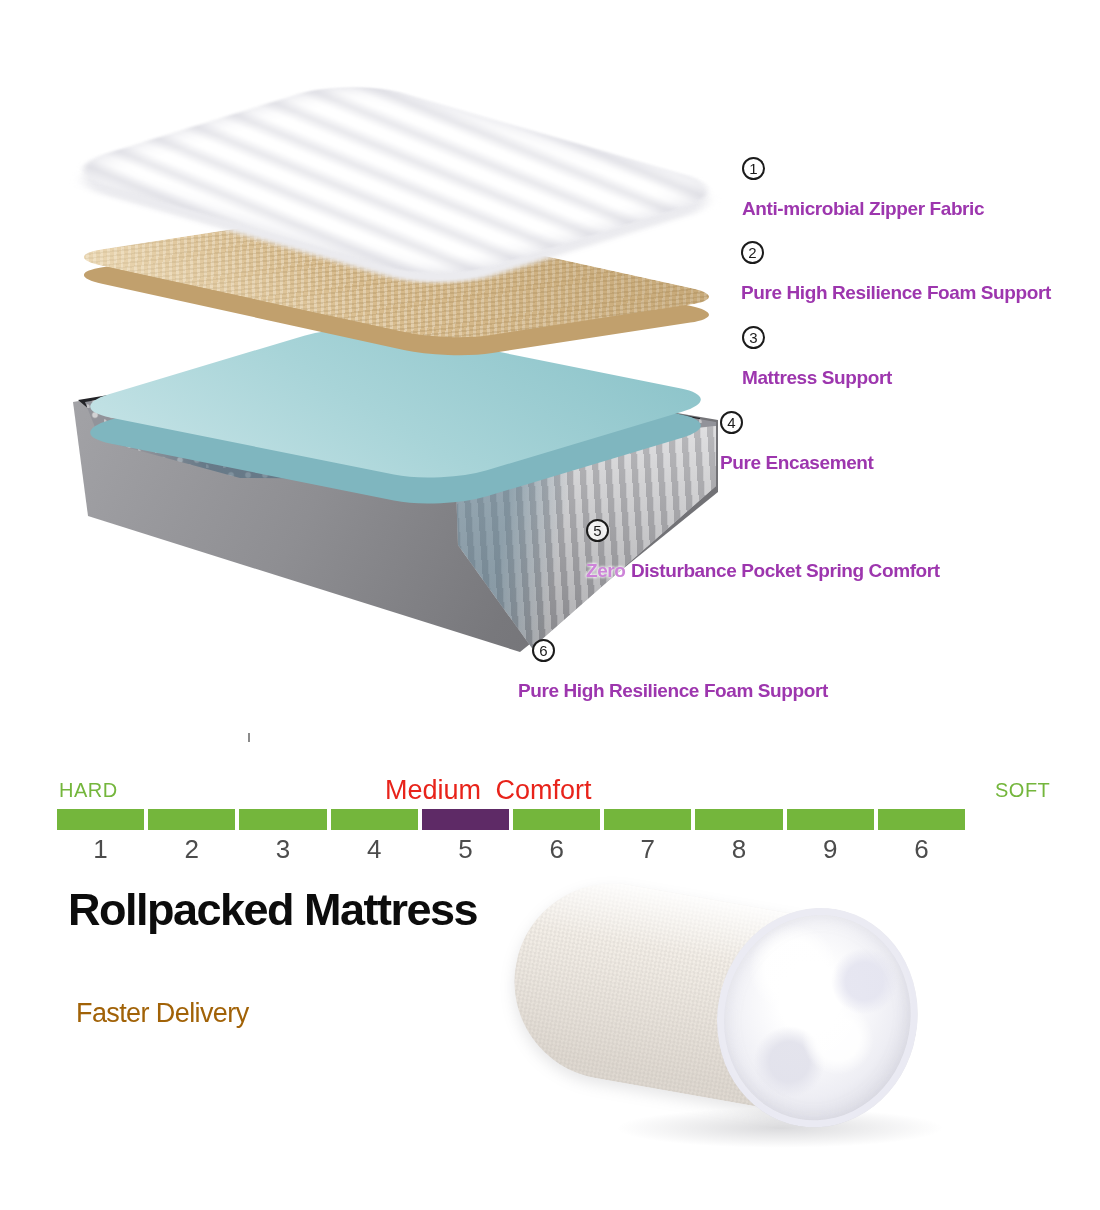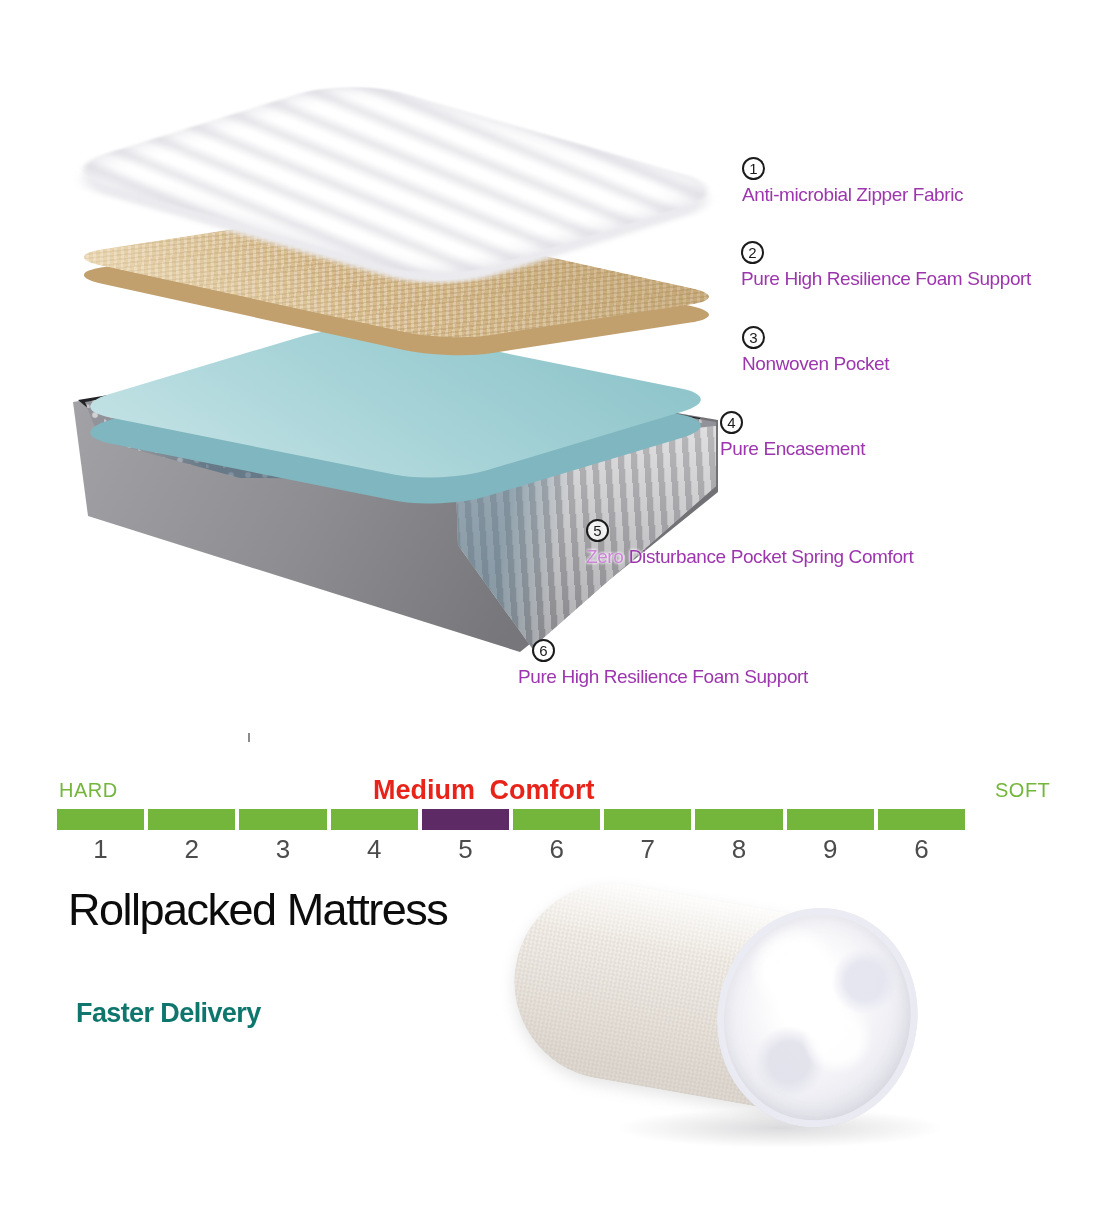--- a/index.html
+++ b/index.html
@@ -51,45 +51,45 @@
   .slab-white{left:53px;top:170px;width:311px;height:404px;border-radius:55px;
     transform:matrix(0.955,-0.296,0.960,0.277,0,0);
     background:repeating-linear-gradient(100deg,#ffffff 0px,#ffffff 12px,#e8e8ec 26px,#ffffff 40px);
     box-shadow:inset 0 0 34px rgba(205,205,215,.65);filter:blur(2px);}
 
   
   .anno{font-family:"Liberation Sans",sans-serif;}
   .anno .circ{position:static;display:block;width:23px;height:23px;border:2px solid #1b1b1b;
     border-radius:50%;text-align:center;line-height:19px;font-size:15px;color:#1b1b1b;
     background:rgba(255,255,255,.8);}
-  .anno .atext{position:static;display:block;margin-top:4px;font-weight:normal;font-size:19px;
+  .anno .atext{position:static;display:block;margin-top:18px;font-weight:bold;font-size:19px;
     letter-spacing:-0.4px;color:var(--label-purple,#9d36ae);white-space:nowrap;
     text-shadow:0 0 3px #ffffff,0 0 3px #ffffff;}
   .anno .prefix{position:static;color:var(--label-purple-light,#cd84d8);margin-right:.28em;text-align:right;}
   .a1{left:742px;top:157px}.a2{left:741px;top:241px}.a3{left:742px;top:326px}
   .a4{left:720px;top:411px}.a5{left:586px;top:519px}.a6{left:518px;top:639px}
   .a6 .circ{margin-left:14px}
 
   .tick{left:248px;top:733px;width:2px;height:9px;background:#8b8b8b;}
 
   
   .scale{left:57px;top:779px;width:995px;height:92px;}
   .scale-hard,.scale-soft{top:0;font-size:20px;font-weight:normal;color:var(--accent-green,#74b63c);letter-spacing:.5px;}
   .scale-hard{left:2px}.scale-soft{left:938px}
-  .scale-medium{left:316px;top:-4px;font-size:27px;font-weight:bold;color:var(--scale-red,#e8231a);word-spacing:7px;}
+  .scale-medium{left:328px;top:-4px;font-size:27px;font-weight:normal;color:var(--scale-red,#e8231a);word-spacing:7px;}
   .scale-bar{left:0;top:30px;width:908px;height:21px;display:flex;gap:4px;}
   .scale-bar .seg{position:static;flex:1;background:var(--accent-green,#74b63c);}
   .scale-bar .seg.hl{background:var(--scale-purple,#5e2a66);}
   .scale-numbers{left:0;top:55px;width:908px;display:flex;gap:4px;}
   .scale-numbers span{position:static;flex:1;text-align:center;font-size:26px;color:var(--number-gray,#4c4c4c);}
 
   
-  .promo-title{left:68px;top:884px;font-size:45px;font-weight:400;color:#0c0c0c;letter-spacing:-1.5px;white-space:nowrap;}
+  .promo-title{left:68px;top:884px;font-size:45px;font-weight:700;color:#0c0c0c;letter-spacing:-1.5px;white-space:nowrap;}
   .promo-sub1{left:72px;top:950px;font-size:27px;font-weight:bold;color:#111111;letter-spacing:-0.6px;white-space:nowrap;}
-  .promo-sub2{left:76px;top:998px;font-size:27px;font-weight:bold;color:#0f766e;letter-spacing:-0.6px;white-space:nowrap;}
+  .promo-sub2{left:76px;top:998px;font-size:27px;font-weight:normal;color:#a16207;letter-spacing:-0.6px;white-space:nowrap;}
 
   
   .roll{left:505px;top:850px;width:520px;height:340px;}
   .roll-shadow{left:110px;top:258px;width:330px;height:40px;border-radius:50%;
     background:radial-gradient(ellipse at center,rgba(90,90,100,.22),rgba(0,0,0,0) 70%);}
   .roll-inner{left:28px;top:18px;width:372px;height:196px;transform:rotate(10deg);transform-origin:0 0;}
   .roll-body{left:0;top:0;width:372px;height:196px;border-radius:98px;
     background-color:#f3eee7;
     background-image:
       linear-gradient(180deg,rgba(255,255,255,.9) 0%,rgba(255,255,255,0) 30%,rgba(170,160,150,.28) 92%),
@@ -127,21 +127,21 @@
     <div class="anno a1">
       <span class="circ">1</span>
       <span class="atext"><span style="position:static">Anti-microbial Zipper Fabric</span></span>
     </div>
     <div class="anno a2">
       <span class="circ">2</span>
       <span class="atext"><span style="position:static">Pure High Resilience Foam Support</span></span>
     </div>
     <div class="anno a3">
       <span class="circ">3</span>
-      <span class="atext"><span style="position:static">Nonwoven Pocket</span></span>
+      <span class="atext"><span style="position:static">Mattress Support</span></span>
     </div>
     <div class="anno a4">
       <span class="circ">4</span>
       <span class="atext"><span style="position:static">Pure Encasement</span></span>
     </div>
     <div class="anno a5">
       <span class="circ">5</span>
       <span class="atext"><span class="prefix">Zero</span><span style="position:static">Disturbance Pocket Spring Comfort</span></span>
     </div>
     <div class="anno a6">

